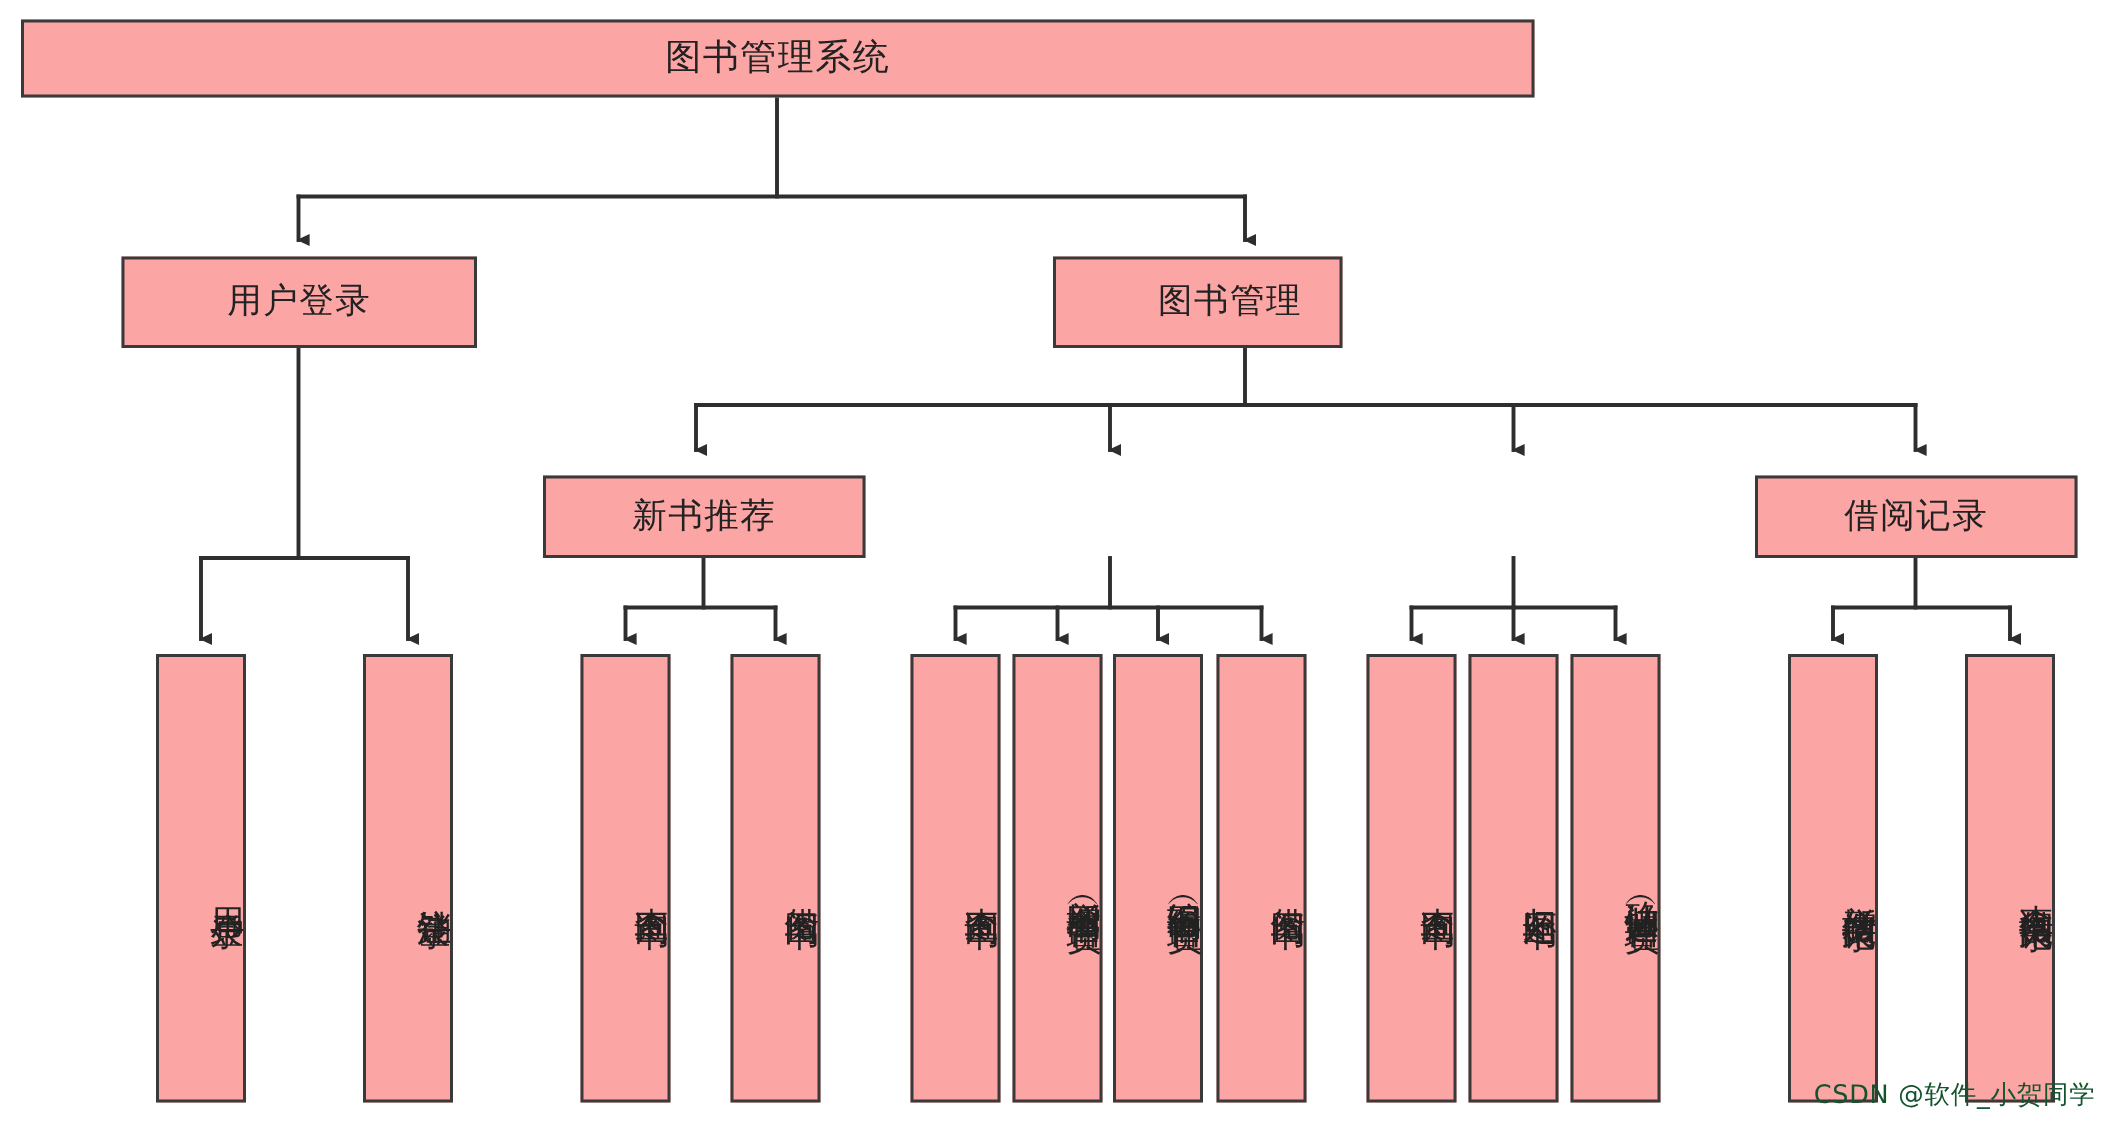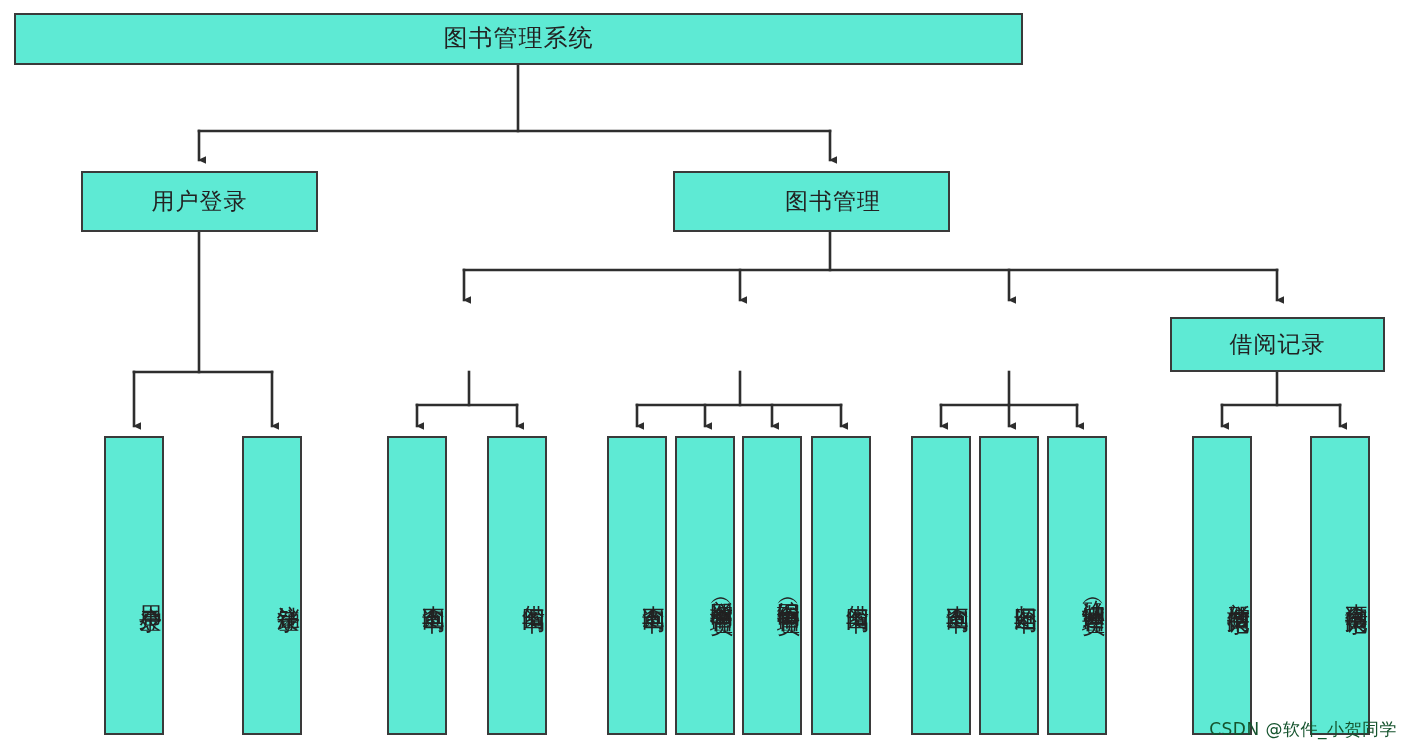--- a/index.html
+++ b/index.html
@@ -23,21 +23,21 @@
     left: 0;
     top: 0;
     width: 1405px;
     height: 747px;
     pointer-events: none;
   }
   .node {
     position: absolute;
     box-sizing: border-box;
     border: 2.5px solid #3a3a3a;
-    background: #5eead4;
+    background: #fca5a5;
     display: flex;
     align-items: center;
     justify-content: center;
     color: #222222;
     z-index: 2;
   }
   .node.horiz {
     font-size: 23px;
     line-height: 1.15;
     letter-spacing: 1px;
@@ -128,24 +128,27 @@
     </g>
   </svg>
 
   <div class="node horiz root" style="left:14px; top:13px; width:1009px; height:52px;">
     <span>图书管理系统</span>
   </div>
 
   <div class="node horiz" style="left:81px; top:171px; width:237px; height:61px;">
     <span>用户登录</span>
   </div>
-  <div class="node horiz" style="left:673px; top:171px; width:277px; height:61px;padding-left:43px;">
+  <div class="node horiz" style="left:702px; top:171px; width:193px; height:61px;padding-left:43px;">
     <span>图书管理</span>
   </div>
 
+  <div class="node horiz" style="left:362px; top:317px; width:215px; height:55px;">
+    <span>新书推荐</span>
+  </div>
   <div class="node horiz" style="left:1170px; top:317px; width:215px; height:55px;">
     <span>借阅记录</span>
   </div>
 
   <div class="node leaf" style="left:104px; top:436px; width:60px; height:299px;">
     <span class="vtext">用户登录</span>
   </div>
   <div class="node leaf" style="left:242px; top:436px; width:60px; height:299px;">
     <span class="vtext">注销登录</span>
   </div>

